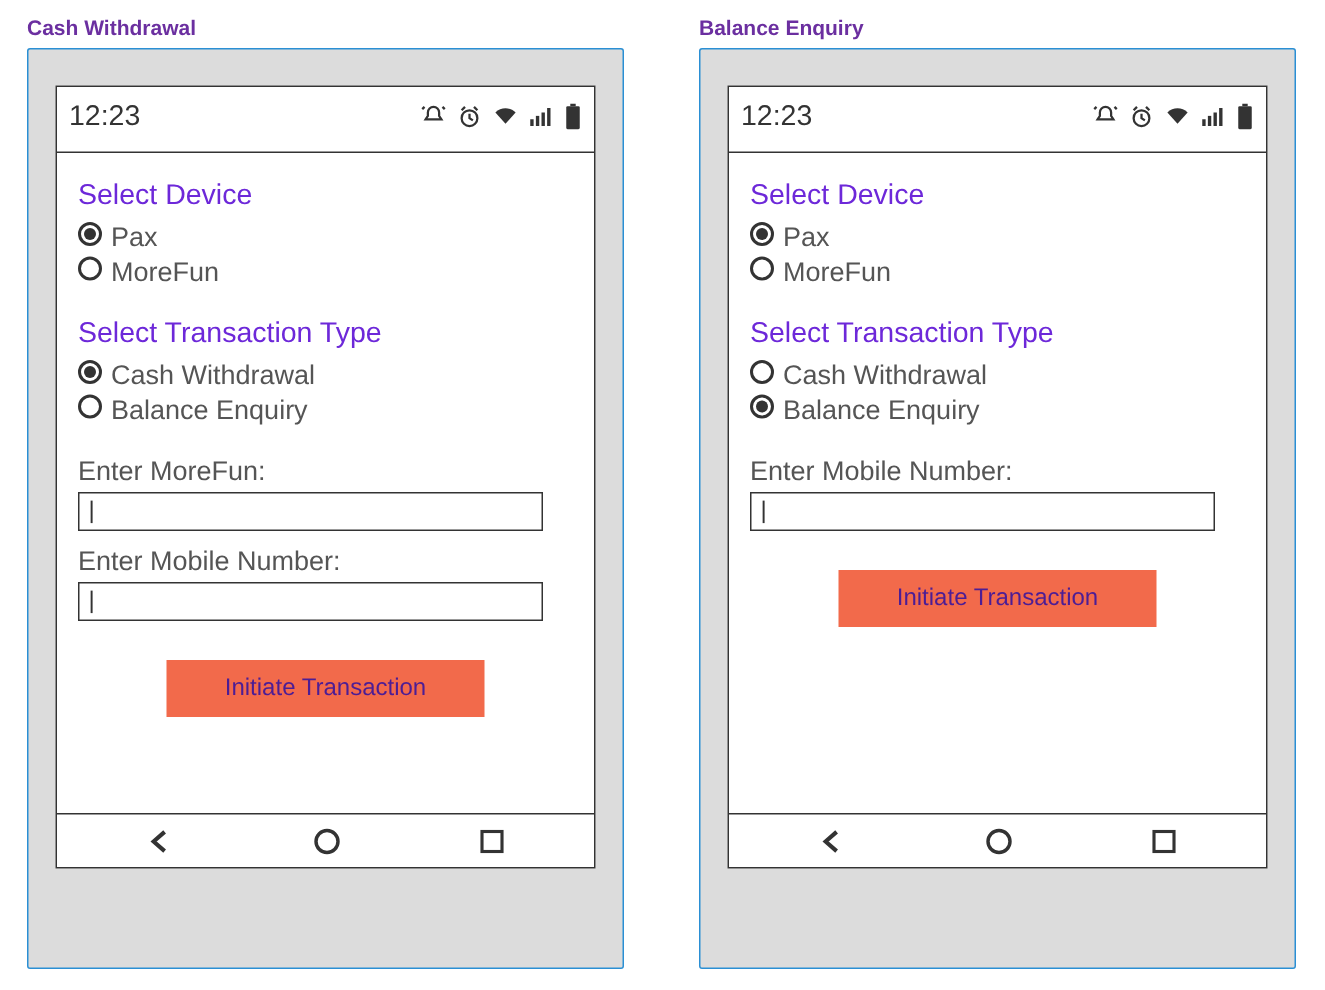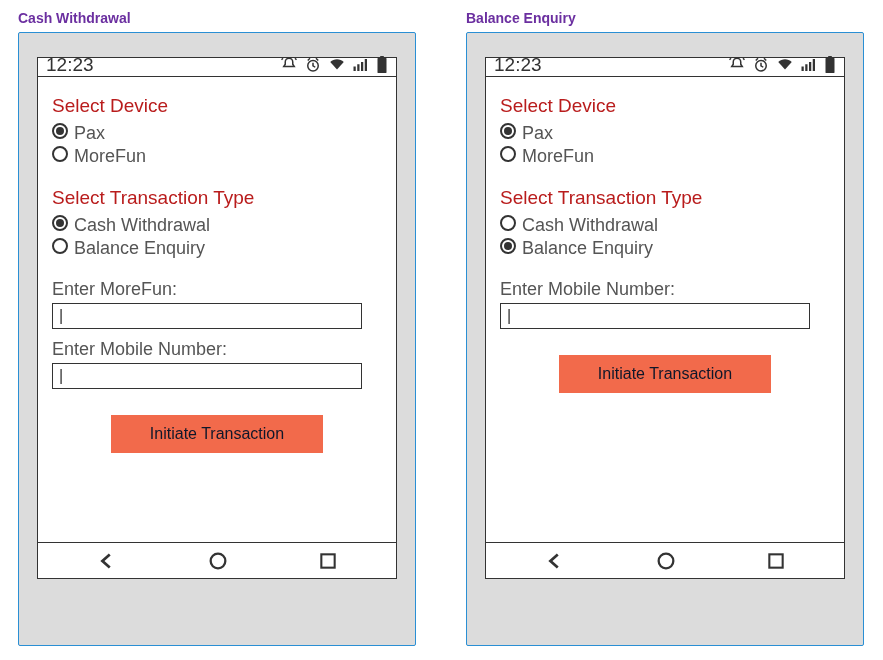--- a/index.html
+++ b/index.html
@@ -38,40 +38,40 @@
     height: 522px;
     display: flex;
     flex-direction: column;
   }
   .status-bar {
     display: flex;
     align-items: center;
     justify-content: space-between;
     border-bottom: 1.5px solid #333;
     padding: 0 8px 4px 8px;
-    height: 19px;
+    height: 44px;
   }
   .status-time {
     font-size: 19px;
     color: #333;
   }
   .status-icons {
     display: flex;
     align-items: center;
     gap: 6px;
   }
   .status-icons svg { display: block; }
   .content {
     flex: 1;
     padding: 18px 14px 10px 14px;
     color: #555;
     font-size: 18px;
   }
   .section-label {
-    color: #b91c1c;
+    color: #6d28d9;
     font-size: 19px;
     margin-bottom: 6px;
   }
   .radio-row {
     display: flex;
     align-items: flex-start;
     gap: 4px;
     margin: 2px 0 2px 0;
     font-size: 18px;
     color: #555;
@@ -115,21 +115,21 @@
     color: #333;
     font-size: 16px;
   }
   .btn-row {
     display: flex;
     justify-content: center;
     margin-top: 26px;
   }
   .initiate-btn {
     background: #f26a4b;
-    color: #0f172a;
+    color: #4c1d95;
     border: none;
     padding: 10px 24px;
     font-size: 16px;
     width: 212px;
     height: 38px;
     text-align: center;
     cursor: pointer;
   }
   .nav-bar {
     border-top: 1.5px solid #333;

